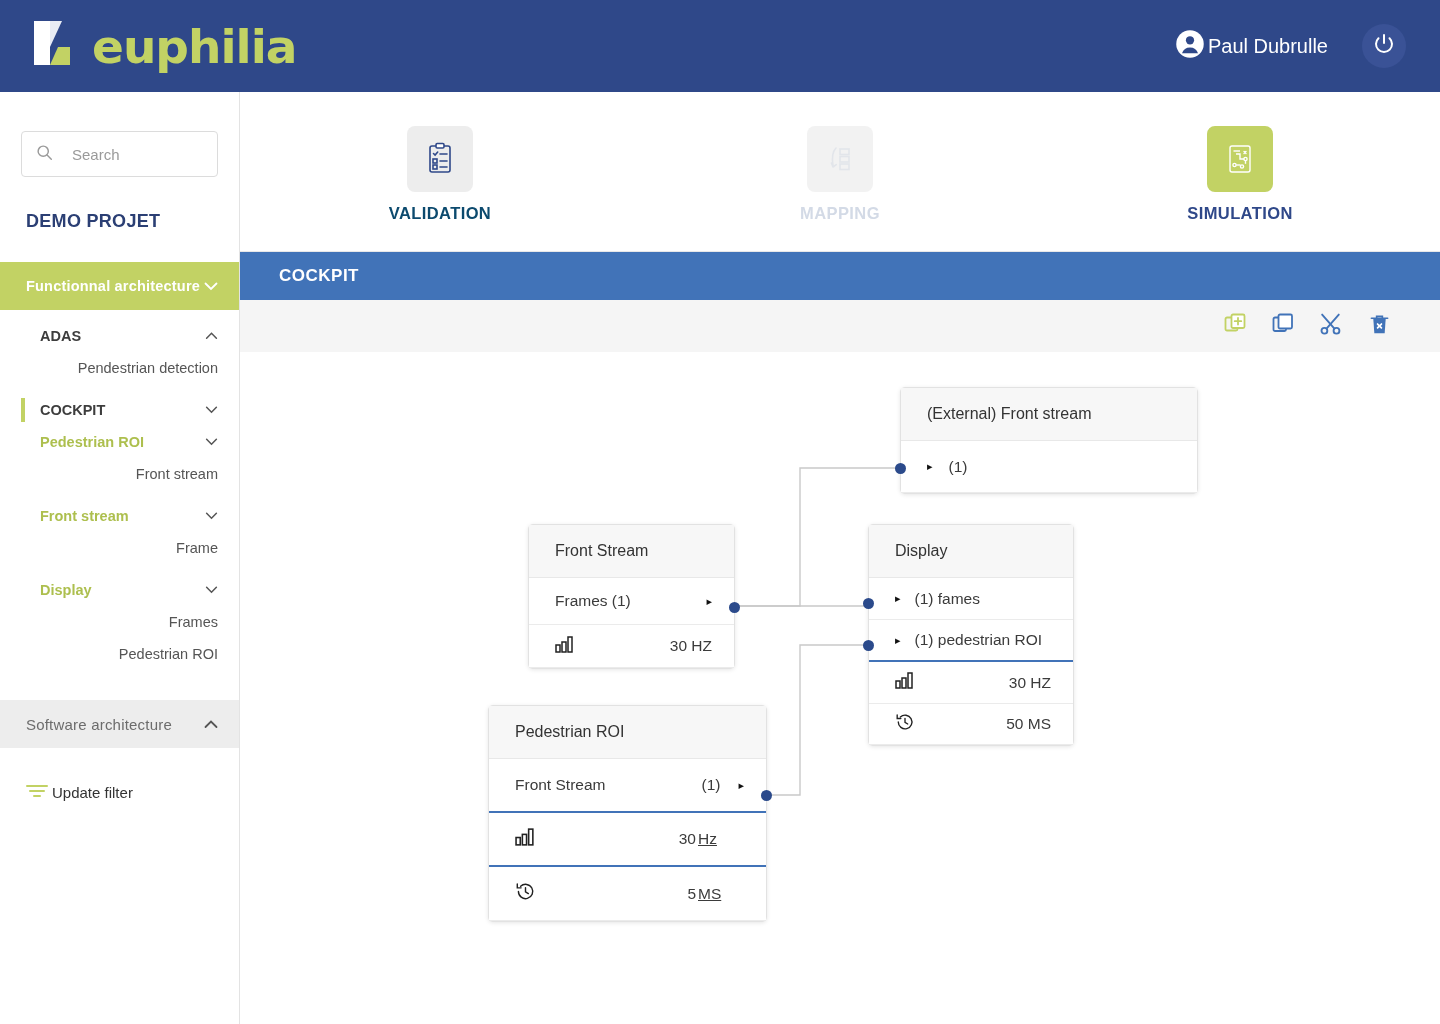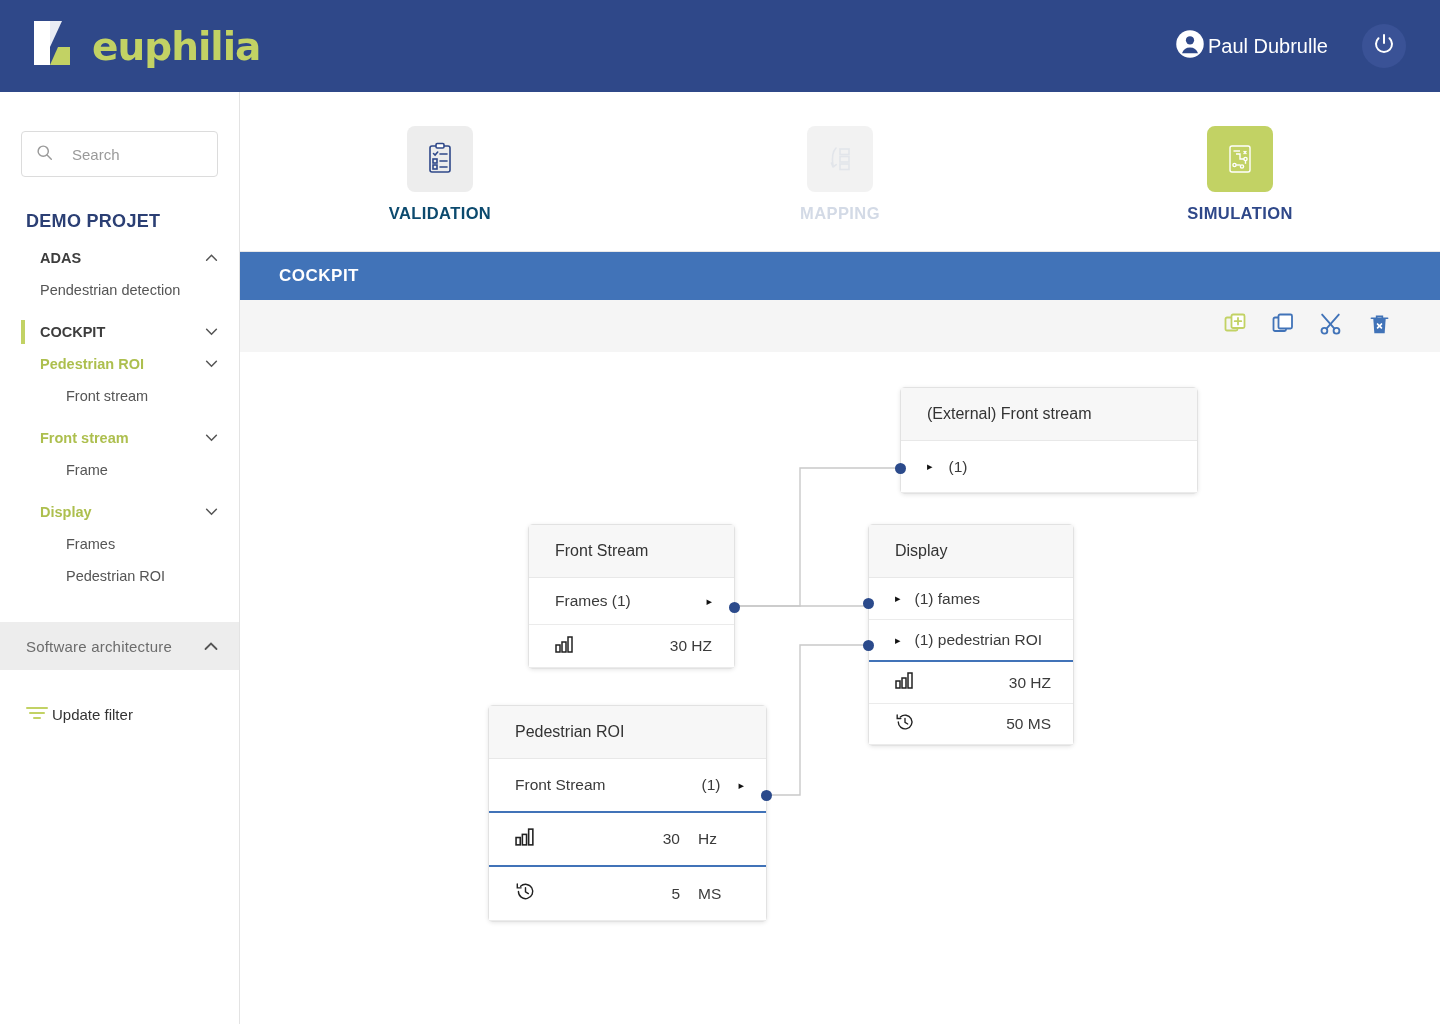--- a/index.html
+++ b/index.html
@@ -14,21 +14,21 @@
   .header {
     position: absolute; top: 0; left: 0;
     width: 1440px; height: 92px;
     background: #2f4889;
     display: flex; align-items: center;
   }
   .logo-wrap { display: flex; align-items: center; margin-left: 28px; }
   .logo-mark { width: 54px; height: 58px; position: relative; }
   .logo-text {
     margin-left: 10px;
-    font-size: 39px; font-weight: 700; letter-spacing: -1px;
+    font-size: 47px; font-weight: 700; letter-spacing: -1px;
     color: #c2d264; font-family: "DejaVu Sans", sans-serif;
   }
   .header-right {
     margin-left: auto; margin-right: 34px;
     display: flex; align-items: center; gap: 34px;
   }
   .user-box { display: flex; align-items: center; gap: 3px; }
   .user-name { color: #ffffff; font-size: 20px; }
   .power-btn {
     width: 44px; height: 44px; border-radius: 50%;
@@ -70,21 +70,21 @@
     cursor: pointer;
   }
   .section-head.active { background: #c2d264; color: #ffffff; }
   .section-head.muted { background: #ededed; color: #6c6c6c; font-weight: 400; font-size: 15px; }
   .section-head .chev { margin-left: auto; font-size: 13px; }
 
   .tree { padding-top: 10px; }
   .tree-row {
     display: flex; align-items: center;
     height: 32px; padding-left: 40px; padding-right: 21px;
-    font-size: 14.5px; cursor: pointer; position: relative;
+    font-size: 14.5px; cursor: pointer; position: relative; justify-content: flex-end;
   }
   .tree-row .chev { margin-left: auto; color: #555; font-size: 12px; }
   .tree-row.lvl0 { padding-left: 40px; font-weight: 700; color: #3d3d3d; }
   .tree-row.leaf  { padding-left: 40px; color: #555; font-weight: 400; }
   .tree-row.leaf2 { padding-left: 66px; color: #555; font-weight: 400; }
   .tree-row.green { color: #adbf4e; font-weight: 700; padding-left: 40px; }
   .tree-row .mark {
     position: absolute; left: 21px; top: 4px;
     width: 4px; height: 24px; background: #c2d264;
   }
@@ -167,21 +167,21 @@
   .node-row {
     display: flex; align-items: center;
     padding: 0 22px 0 26px;
     font-size: 15.5px; color: #3b3b3b;
     border-bottom: 1px solid #ebebeb;
     background: #ffffff;
   }
   .node-row:last-child { border-bottom: none; }
   .node-row .arrow { color: #111; font-size: 11px; }
   .node-row .val { margin-left: auto; }
-  .node-row .unit { width: 46px; text-align: left; margin-left: 18px; }
+  .node-row .unit { width: 46px; text-align: left; margin-left: 2px; text-decoration: underline; }
   .b-bot { border-bottom: 2px solid #4173b8 !important; }
 
   .port {
     position: absolute; width: 11px; height: 11px;
     border-radius: 50%; background: #2b4a8b;
   }
 </style>
 </head>
 <body>
 
@@ -225,20 +225,28 @@
       <svg width="17" height="17" viewBox="0 0 20 20" fill="none" stroke="#9a9a9a" stroke-width="1.7">
         <circle cx="8.5" cy="8.5" r="6"></circle>
           <path d="M13 13 L18 18" stroke-linecap="round"></path>
       </svg>
     </span>
     <input class="search-input" type="text" placeholder="Search" style="">
   </div>
 
   <div class="project-title">DEMO PROJET</div>
 
+  <div class="section-head active">
+    <span>Functionnal architecture</span>
+    <span class="chev">
+      <svg width="14" height="9" viewBox="0 0 14 9" fill="none" stroke="#ffffff" stroke-width="1.8" stroke-linecap="round">
+          <path d="M1.5 1.5 L7 7 L12.5 1.5"></path>
+        </svg>
+    </span>
+  </div>
 
   <div class="tree">
     <div class="tree-row lvl0">
       <span>ADAS</span>
       <span class="chev">
         <svg width="13" height="8" viewBox="0 0 14 9" fill="none" stroke="#555" stroke-width="1.7" stroke-linecap="round">
             <path d="M1.5 7 L7 1.5 L12.5 7"></path>
           </svg>
       </span>
     </div>

